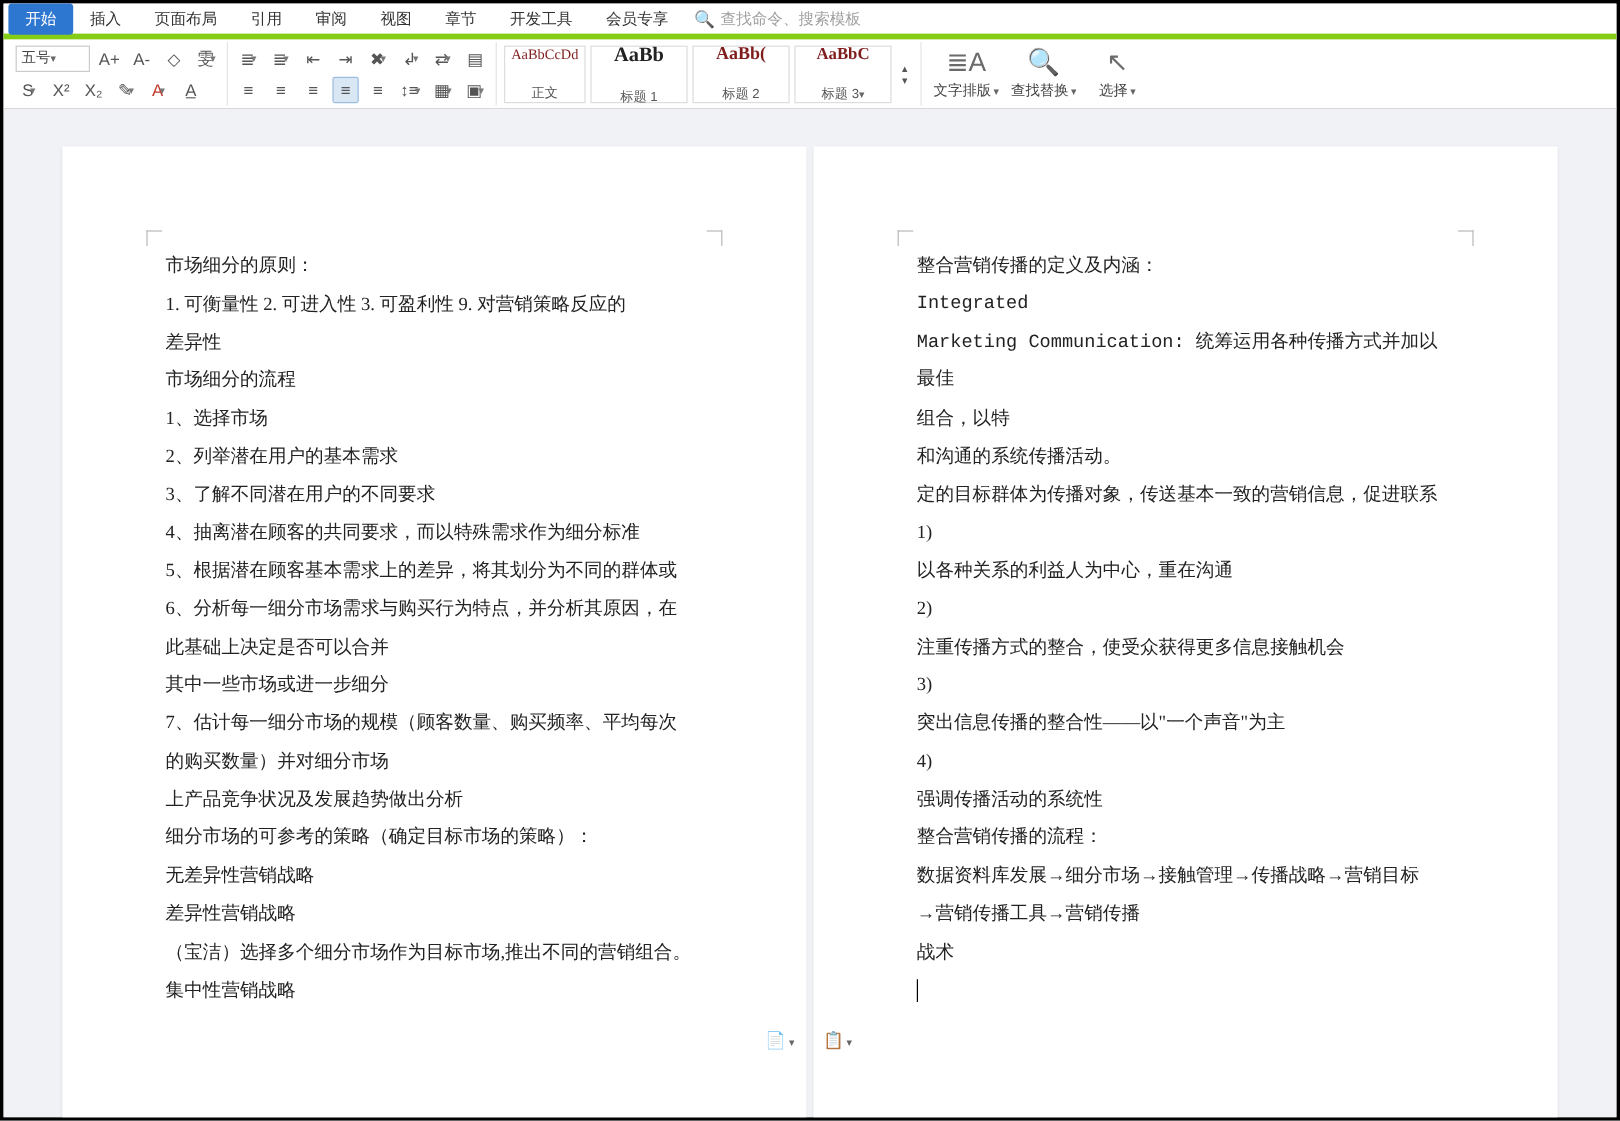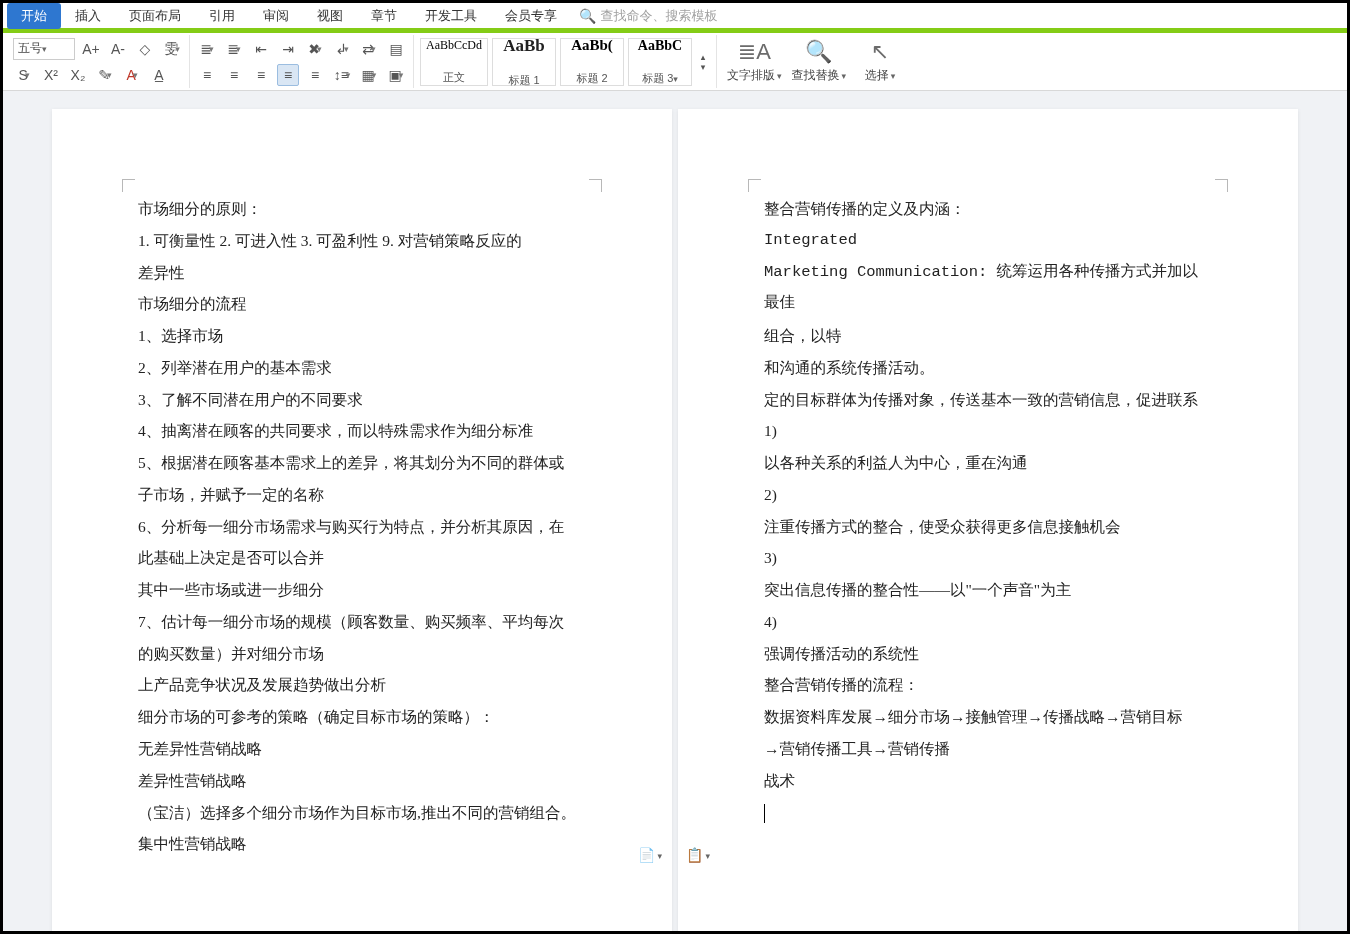--- a/index.html
+++ b/index.html
@@ -16,33 +16,33 @@
     
     .ribbon { display: flex; align-items: stretch; height: 58px; background: #fff; border-bottom: 1px solid #d8d8d8; padding: 2px 4px; font-size: 12px; color: #444; }
     .ribbon-group { display: flex; flex-direction: column; justify-content: center; padding: 0 6px; border-right: 1px solid #e4e4e4; }
     .ribbon-row { display: flex; align-items: center; gap: 5px; height: 26px; }
     .btn-icon { width: 22px; height: 22px; display: flex; align-items: center; justify-content: center; cursor: pointer; color:#555; font-size:14px; }
     .font-size-select { width: 62px; height: 22px; border: 1px solid #ccc; font-size: 12px; display:flex; align-items:center; padding:0 4px; justify-content:flex-start; }
     .caret { font-size: 9px; color:#666; }
     .dd { font-size:9px; color:#777; margin-left:-3px; }
 
     .styles-group { display:flex; align-items:center; gap:4px; padding:0 6px; border-right:1px solid #e4e4e4; }
-    .style-tile { width: 64px; height: 48px; border:1px solid #ddd; display:flex; flex-direction:column; align-items:center; justify-content:center; gap:2px; cursor:pointer; }
-    .style-tile .preview { font-size: 12px; color:#000000; font-family: Georgia, serif; }
+    .style-tile { width: 81px; height: 48px; border:1px solid #ddd; display:flex; flex-direction:column; align-items:center; justify-content:center; gap:2px; cursor:pointer; }
+    .style-tile .preview { font-size: 12px; color:#7f1d1d; font-family: Georgia, serif; }
     .style-tile .preview.big { font-size:17px; font-weight:bold; color:#222; }
     .style-tile .label { font-size:11px; color:#555;margin-top:15px; }
     .style-tile.wide { width: 68px; }
 
     .big-btn-group { display:flex; align-items:center; gap:10px; padding:0 10px; border-right:1px solid #e4e4e4; }
     .big-btn { display:flex; flex-direction:column; align-items:center; justify-content:center; gap:2px; cursor:pointer; min-width:48px; font-size:12px; color:#444; }
     .big-btn .ico { font-size:22px; color:#6b6b6b; }
     .big-btn .twoline { display:flex; align-items:center; gap:2px; }
 
     
-    .doc-area { flex:1; background: #f0f2f5; display:flex; gap:6px; justify-content:center; padding: 18px 0 0 0; overflow:hidden; }
+    .doc-area { flex:1; background: #f0f2f5; display:flex; gap:6px; justify-content:center; padding: 31px 0 0 0; overflow:hidden; }
     .page { width: 620px; height: 860px; background:#fff; box-shadow: 0 1px 4px rgba(0,0,0,.08); position:relative; padding: 84px 86px 40px 86px; font-size: 15.5px; line-height: 2.05; color:#222; font-family: SimSun, "Songti SC", serif; }
     .page-marks::before, .page-marks::after { content:""; position:absolute; width:12px; height:12px; border:1px solid #b8b8b8; }
     .page-marks::before { top:70px; left:70px; border-right:none; border-bottom:none; }
     .page-marks::after { top:70px; right:70px; border-left:none; border-bottom:none; }
     .page .english { font-family: Liberation Mono, monospace; }
     .no-right-border { border-right:none; }
 
     .float-icons { position:absolute; bottom:92px; left:-6px; display:flex; gap:24px; align-items:center; font-size:14px; color:#6a8fb5; }
     .float-icons .item { display:flex; align-items:center; gap:2px; }
     .cursor-line { border-left:1px solid #000; height:19px; display:inline-block; vertical-align:middle; }
@@ -169,21 +169,20 @@
     <div class="page page-marks" id="page1">
         <div>市场细分的原则：</div>
         <div>1. 可衡量性  2. 可进入性  3. 可盈利性  9. 对营销策略反应的</div>
         <div>差异性</div>
         <div>市场细分的流程</div>
         <div>1、选择市场</div>
         <div>2、列举潜在用户的基本需求</div>
         <div>3、了解不同潜在用户的不同要求</div>
         <div>4、抽离潜在顾客的共同要求，而以特殊需求作为细分标准</div>
         <div>5、根据潜在顾客基本需求上的差异，将其划分为不同的群体或</div>
-        <div>子市场，并赋予一定的名称</div>
         <div>6、分析每一细分市场需求与购买行为特点，并分析其原因，在</div>
         <div>此基础上决定是否可以合并</div>
         <div>其中一些市场或进一步细分</div>
         <div>7、估计每一细分市场的规模（顾客数量、购买频率、平均每次</div>
         <div>的购买数量）并对细分市场</div>
         <div>上产品竞争状况及发展趋势做出分析</div>
         <div>细分市场的可参考的策略（确定目标市场的策略）：</div>
         <div>无差异性营销战略</div>
         <div>差异性营销战略</div>
         <div>（宝洁）选择多个细分市场作为目标市场,推出不同的营销组合。</div>

